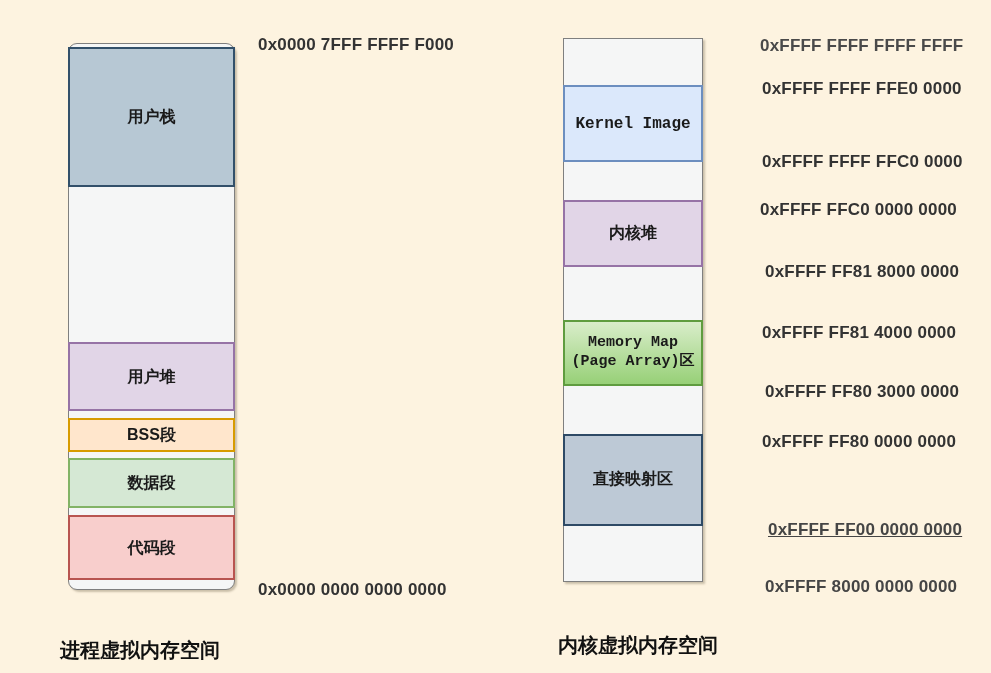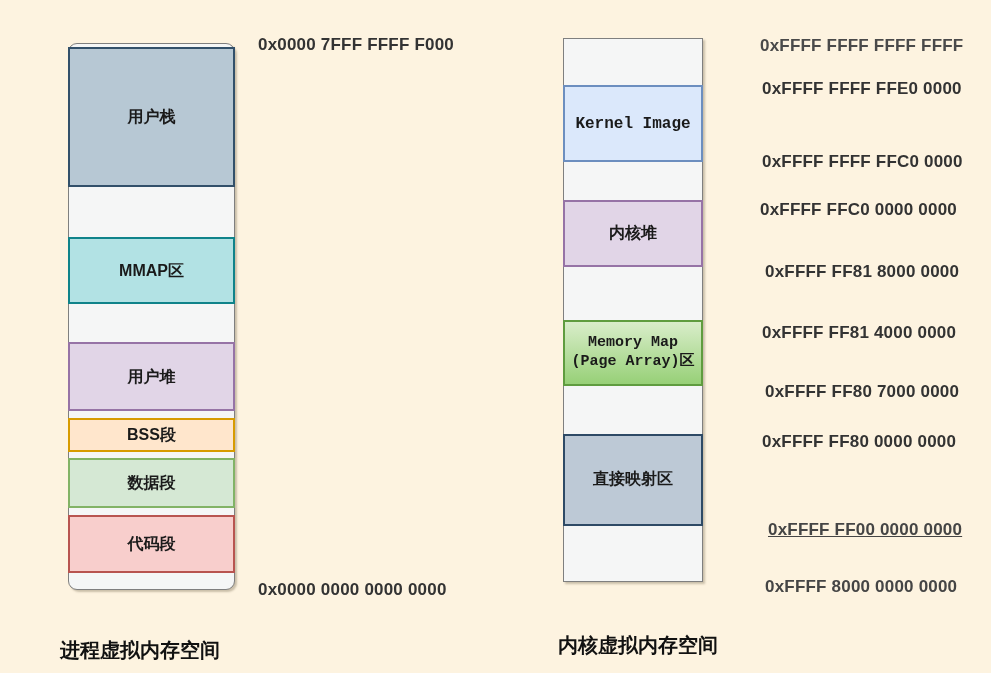--- a/index.html
+++ b/index.html
@@ -36,21 +36,21 @@
     line-height:1.25;
     padding:0 6px;
   }
 
   
   .seg-user-stack{top:3px;height:140px;}
   .seg-mmap{top:193px;height:67px;}
   .seg-user-heap{top:298px;height:69px;}
   .seg-bss{top:374px;height:34px;}
   .seg-data{top:414px;height:50px;}
-  .seg-code{top:471px;height:58px;}
+  .seg-code{top:471px;height:65px;}
 
   
   .seg-kernel-image{top:46px;height:77px;}
   .seg-kernel-heap{top:161px;height:67px;}
   .seg-memmap{top:281px;height:66px;font-size:15px;}
   .seg-direct-map{top:395px;height:92px;}
 
   .addr{
     position:absolute;
     font-weight:bold;
@@ -85,23 +85,20 @@
 </style>
 </head>
 <body style="background: rgb(253, 243, 224);">
 
 <div class="stage">
 
   <div class="mem-column col-left">
     <div class="mem-seg seg-user-stack" style="background: rgb(183, 200, 212); border-color: rgb(50, 80, 106);">
       <span>用户栈</span>
     </div>
-    <div class="mem-seg seg-mmap" style="background: rgb(178, 226, 228); border-color: rgb(15, 131, 138);">
-      <span>MMAP区</span>
-    </div>
     <div class="mem-seg seg-user-heap" style="background: rgb(225, 213, 231); border-color: rgb(150, 115, 166);">
       <span>用户堆</span>
     </div>
     <div class="mem-seg seg-bss" style="background: rgb(255, 230, 204); border-color: rgb(215, 155, 0);">
       <span>BSS段</span>
     </div>
     <div class="mem-seg seg-data" style="background: rgb(213, 232, 212); border-color: rgb(130, 179, 102);">
       <span>数据段</span>
     </div>
     <div class="mem-seg seg-code" style="background: rgb(248, 206, 204); border-color: rgb(184, 84, 80);">
@@ -127,20 +124,20 @@
       <span>直接映射区</span>
     </div>
   </div>
 
   <div class="addr addr-r0">0xFFFF FFFF FFFF FFFF</div>
   <div class="addr addr-r1">0xFFFF FFFF FFE0 0000</div>
   <div class="addr addr-r2">0xFFFF FFFF FFC0 0000</div>
   <div class="addr addr-r3">0xFFFF FFC0 0000 0000</div>
   <div class="addr addr-r4">0xFFFF FF81 8000 0000</div>
   <div class="addr addr-r5">0xFFFF FF81 4000 0000</div>
-  <div class="addr addr-r6">0xFFFF FF80 7000 0000</div>
+  <div class="addr addr-r6">0xFFFF FF80 3000 0000</div>
   <div class="addr addr-r7">0xFFFF FF80 0000 0000</div>
   <div class="addr addr-r8">0xFFFF FF00 0000 0000</div>
   <div class="addr addr-r9">0xFFFF 8000 0000 0000</div>
 
   <div class="diagram-title title-right">内核虚拟内存空间</div>
 
 </div>
 
 </body></html>

